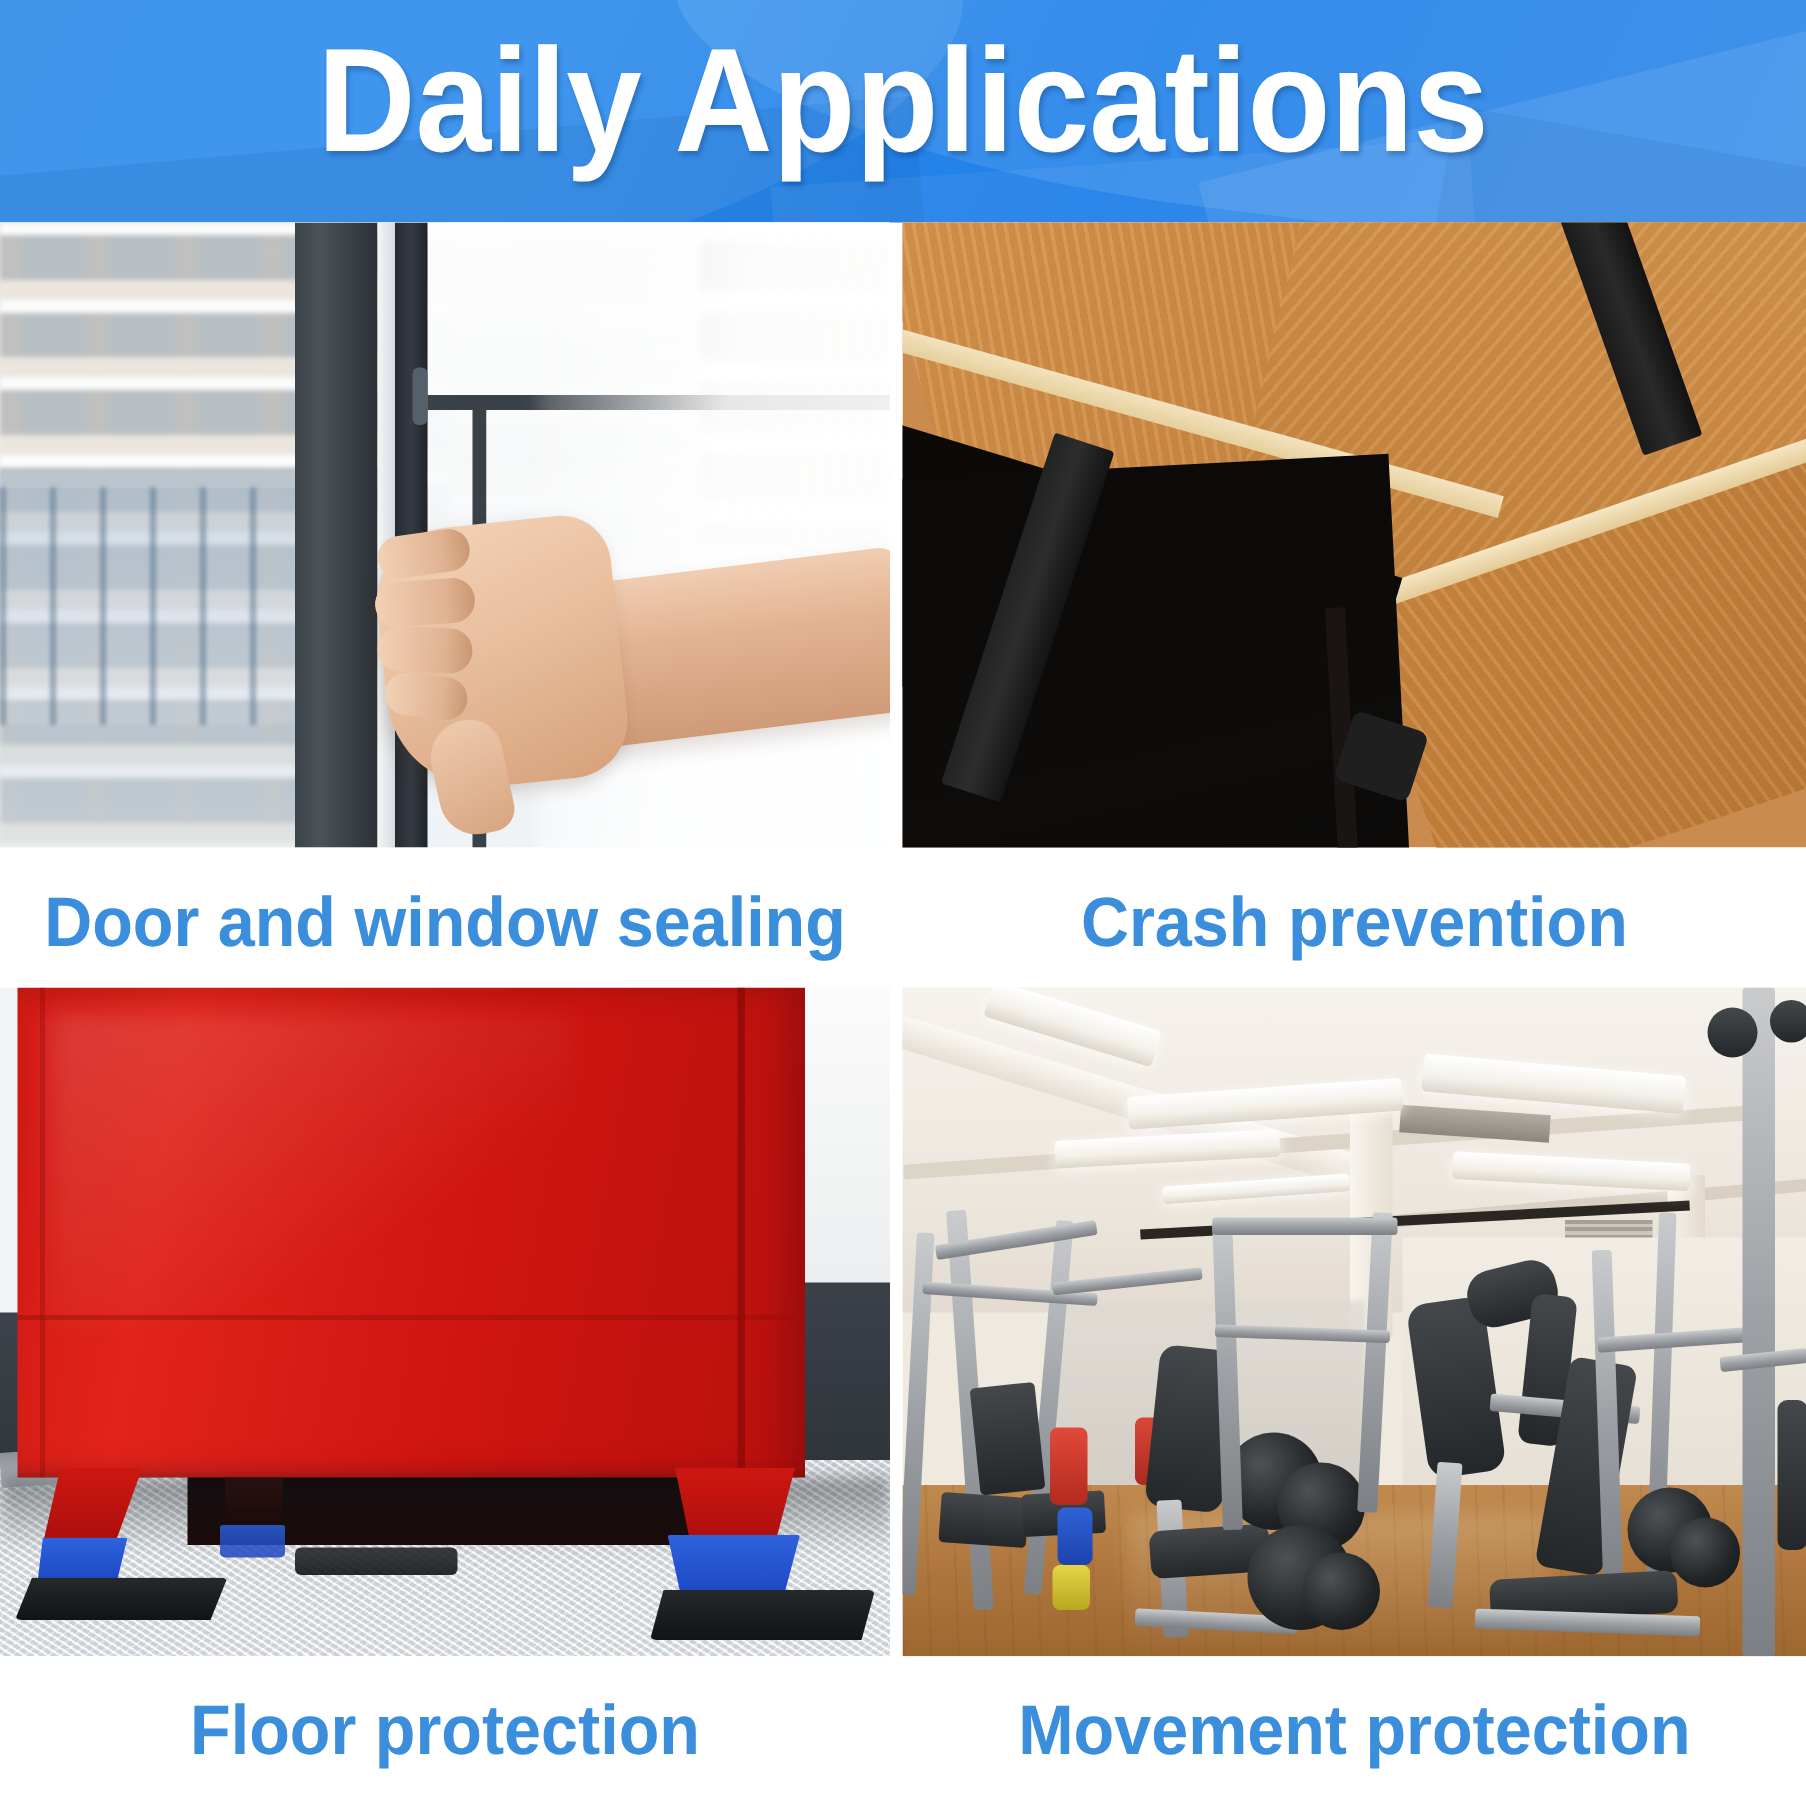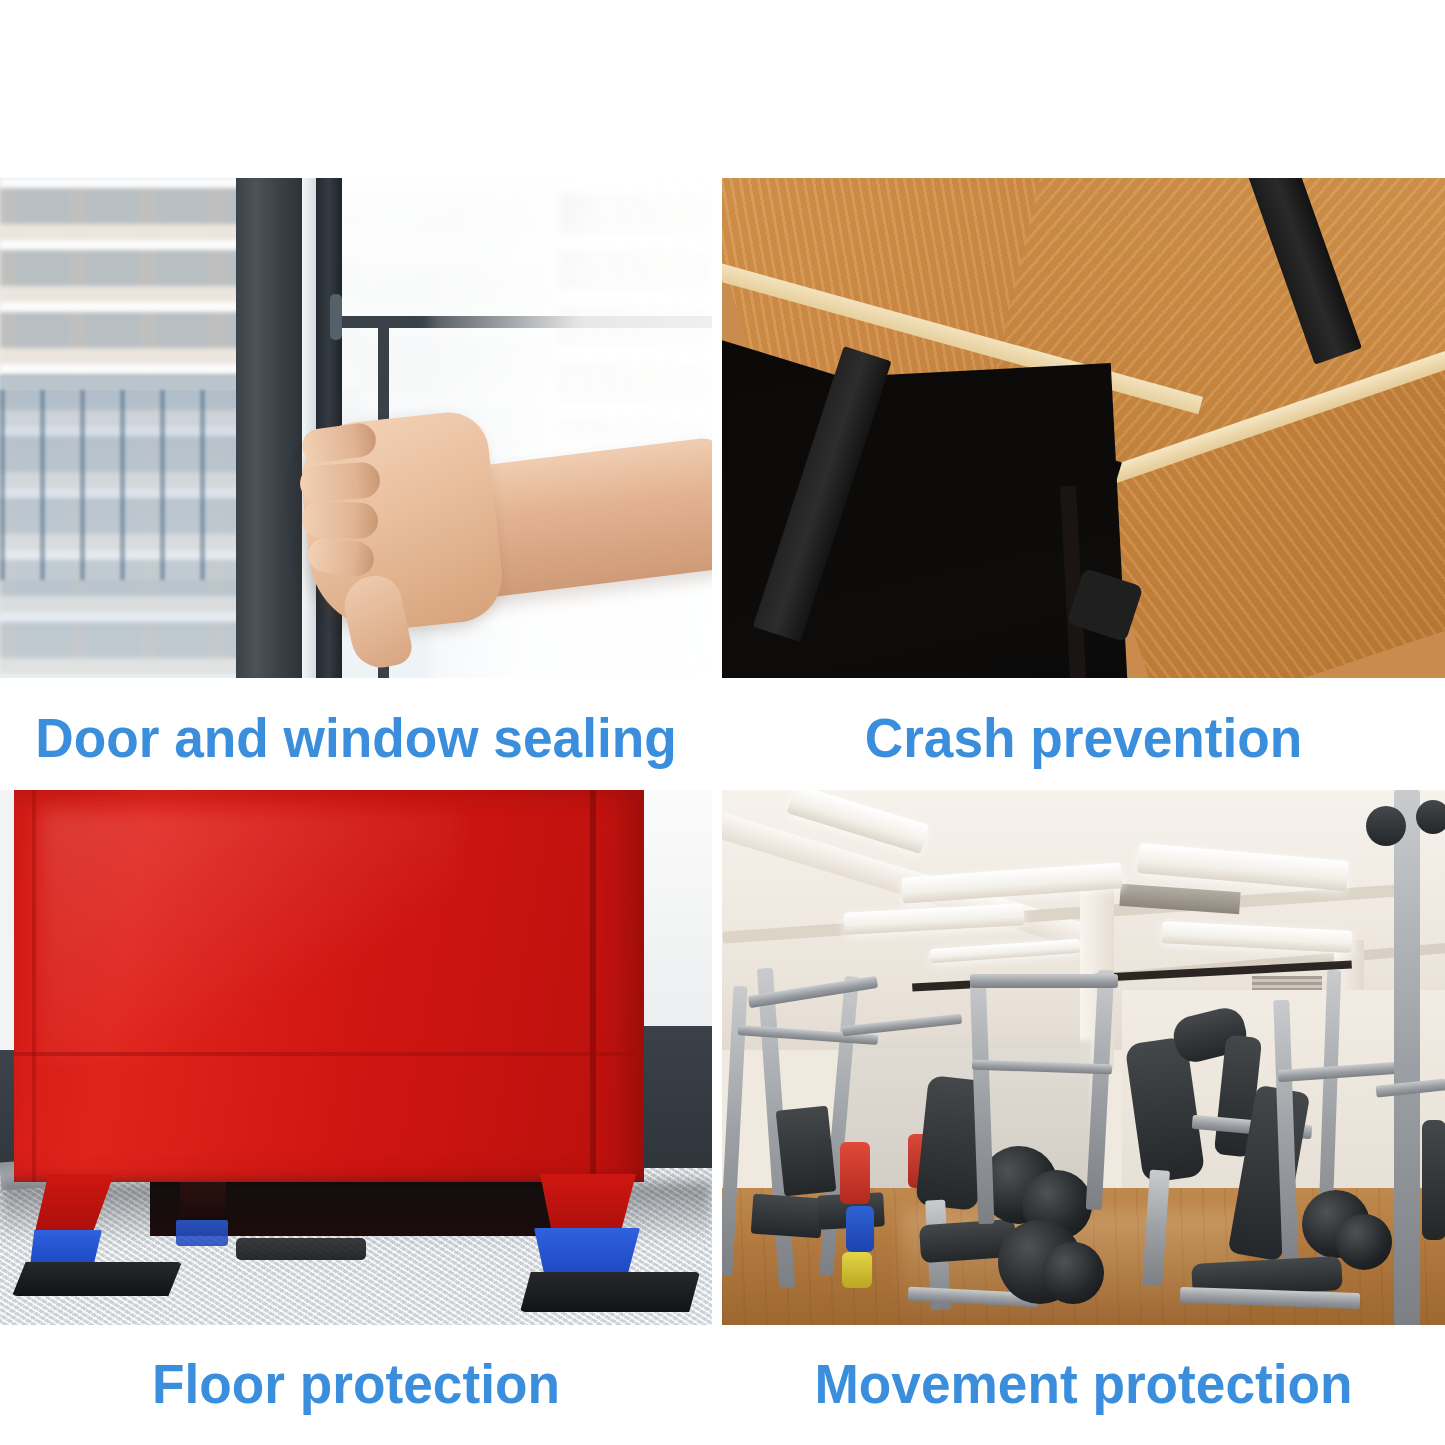--- a/index.html
+++ b/index.html
@@ -568,20 +568,29 @@
     position: absolute;
     border-radius: 50%;
     background: radial-gradient(circle at 36% 32%, #4e5255 0%, #222527 60%, #121315 100%);
   }
 </style>
 </head>
 <body>
 
 <div class="page">
 
+  <div class="banner">
+    <div class="banner-wave bw1"></div>
+    <div class="banner-wave bw2"></div>
+    <div class="banner-wave bw3"></div>
+    <div class="banner-wave bw4"></div>
+    <div class="banner-wave bw5"></div>
+    <div class="banner-wave bw6"></div>
+    <div class="banner-title">Daily Applications</div>
+  </div>
 
   <div class="cell cell-tl">
     <div class="photo">
       <div class="p1-bg"></div>
       <div class="p1-building"></div>
       <div class="p1-building2"></div>
       <div class="p1-building3"></div>
       <div class="p1-glass-lower"></div>
       <div class="p1-balcony"></div>
       <div class="p1-railing"></div>

